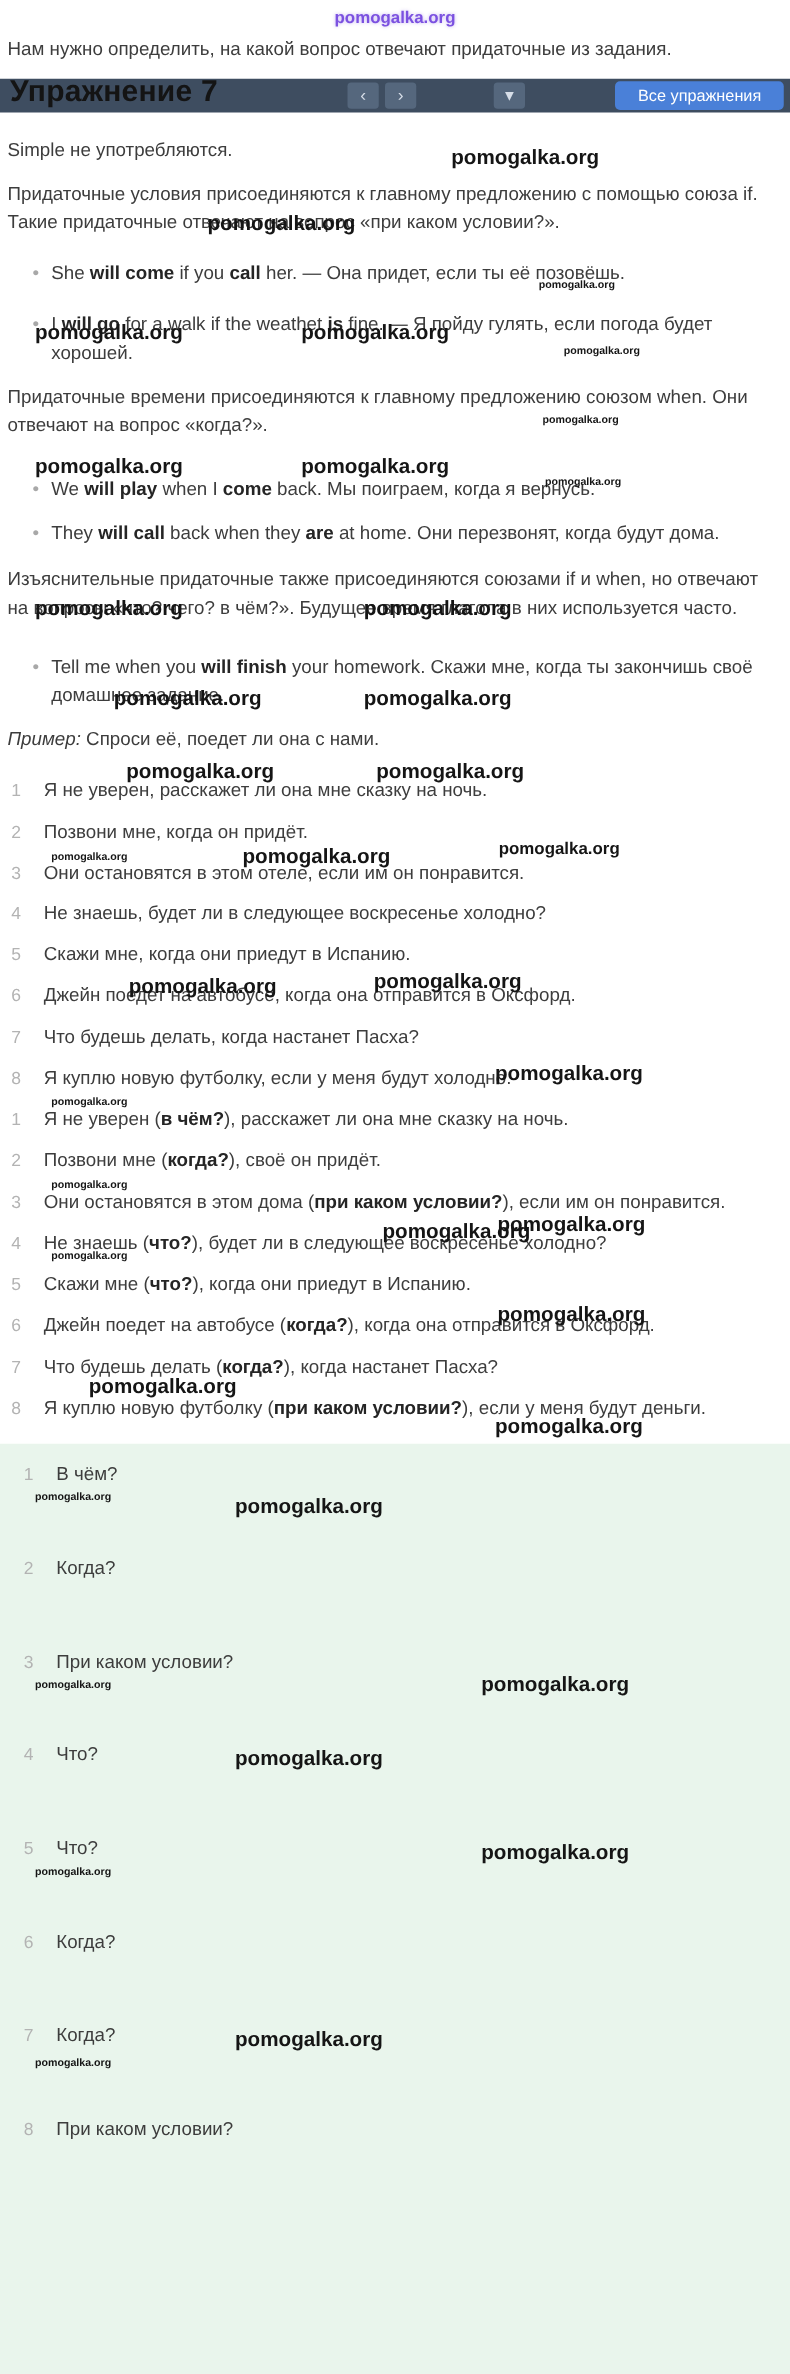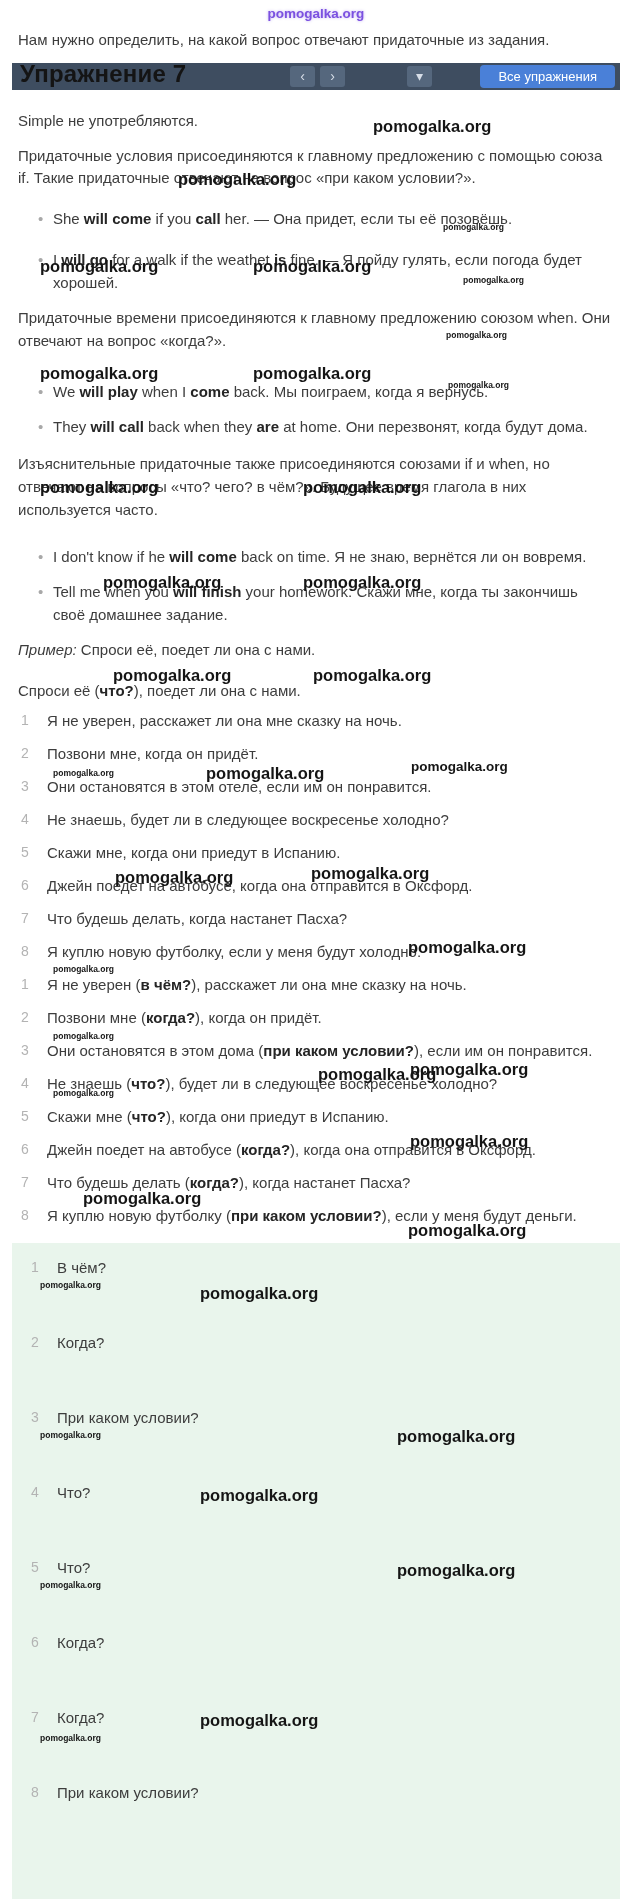--- a/index.html
+++ b/index.html
@@ -1,19 +1,19 @@
 <!DOCTYPE html>
 <html><head>
 <meta charset="utf-8">
 <style>
   html,body{margin:0;padding:0;background:#fff;}
   .page{
     position:relative;width:632px;height:1899px;overflow:hidden;
     display:flex;flex-direction:column;box-sizing:border-box;
-    padding:2px 18px 0;
+    padding:2px 6px 0;
     font-family:"Liberation Sans","DejaVu Sans",sans-serif;
     font-size:15px;line-height:1.53;color:#3d3d3d;
   }
   .sec{position:relative;}
   p{margin:0;}
   .b{font-weight:700;color:#252525;}
   .i{font-style:italic;}
 
   
   .wm{position:absolute;font-weight:700;font-style:normal;color:#151515;
@@ -130,33 +130,31 @@
   </div>
 
   <div class="sec">
     <p class="p-expl">Изъяснительные придаточные также присоединяются союзами if и when, но отвечают на вопросы «что? чего? в чём?». Будущее время глагола в них используется часто.</p>
     <span class="wm wm-lg" style="left:22px;top:22px">pomogalka.org</span>
     <span class="wm wm-lg" style="left:285px;top:22px">pomogalka.org</span>
   </div>
 
   <div class="sec">
     <ul class="blt ul-expl">
-      <li><span>I don't know if he </span><span class="b">will come</span><span> back on time. Я не знаю, вернётся ли он вовремя.</span></li>
       <li><span>Tell me when you </span><span class="b">will finish</span><span> your homework. Скажи мне, когда ты закончишь своё домашнее задание.</span></li>
     </ul>
     <span class="wm wm-lg" style="left:85px;top:24px">pomogalka.org</span>
     <span class="wm wm-lg" style="left:285px;top:24px">pomogalka.org</span>
   </div>
 
   <div class="sec">
     <p class="p-example"><span class="i">Пример:</span><span> Спроси её, поедет ли она с нами.</span></p>
   </div>
 
   <div class="sec">
-    <p class="p-example2"><span>Спроси её (</span><span class="b">что?</span><span>), поедет ли она с нами.</span></p>
     <span class="wm wm-lg" style="left:95px;top:-17px">pomogalka.org</span>
     <span class="wm wm-lg" style="left:295px;top:-17px">pomogalka.org</span>
   </div>
 
   <div class="sec">
     <ol class="numlist list-a">
       <li>
         <span class="num">1</span>
         <span class="txt">Я не уверен, расскажет ли она мне сказку на ночь.</span>
       </li>
@@ -199,21 +197,21 @@
   </div>
 
   <div class="sec">
     <ol class="numlist list-b">
       <li>
         <span class="num">1</span>
         <span class="txt"><span>Я не уверен (</span><span class="b">в чём?</span><span>), расскажет ли она мне сказку на ночь.</span></span>
       </li>
       <li>
         <span class="num">2</span>
-        <span class="txt"><span>Позвони мне (</span><span class="b">когда?</span><span>), когда он придёт.</span></span>
+        <span class="txt"><span>Позвони мне (</span><span class="b">когда?</span><span>), своё он придёт.</span></span>
       </li>
       <li>
         <span class="num">3</span>
         <span class="txt"><span>Они остановятся в этом дома (</span><span class="b">при каком условии?</span><span>), если им он понравится.</span></span>
       </li>
       <li>
         <span class="num">4</span>
         <span class="txt"><span>Не знаешь (</span><span class="b">что?</span><span>), будет ли в следующее воскресенье холодно?</span></span>
       </li>
       <li>

